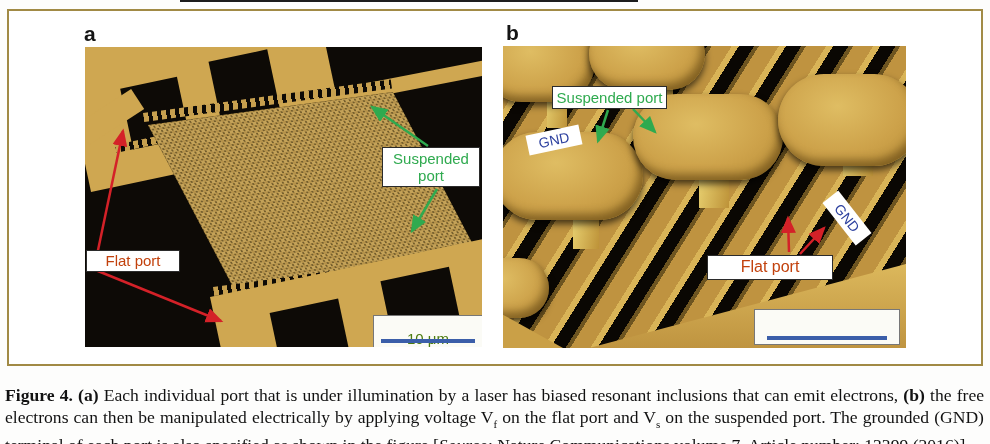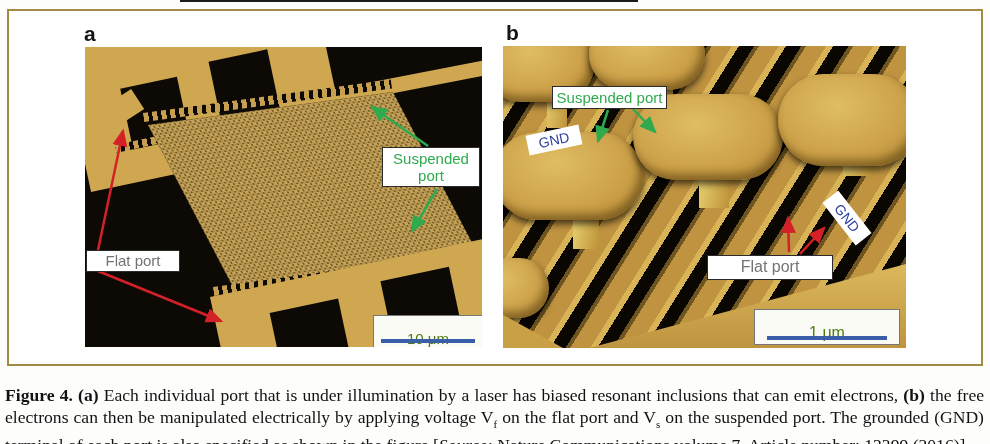--- a/index.html
+++ b/index.html
@@ -41,21 +41,21 @@
     box-shadow:inset -4px -6px 8px rgba(70,45,5,.5),0 4px 7px rgba(0,0,0,.65);}
   .pb-triangle{position:absolute;left:86px;top:218px;width:317px;height:84px;
     clip-path:polygon(100% 0,100% 100%,0 100%);
     background:linear-gradient(to bottom,#dcb85c,#bf9440);}
   .pb-wedge{position:absolute;left:-12px;top:262px;width:72px;height:40px;
     clip-path:polygon(0 0,100% 100%,0 100%);background:#caa047;}
   
   .anno{position:absolute;display:flex;align-items:center;justify-content:center;text-align:center;
     background:#ffffff;border:1px solid #2b2b2b;font-size:15px;line-height:1.15;z-index:30;}
   .anno.green{color:#2faa4f;}
-  .anno.red{color:#737373;}
+  .anno.red{color:#c2410c;}
   .anno.blue{color:#2b3f9e;border:none;font-size:14px;}
   .scalebar{position:absolute;background:#fbfbf6;border:1px solid #777;z-index:30;}
   .scalebar .txt{position:absolute;top:2px;left:0;right:0;text-align:center;font-size:15px;color:#4d7c0f;margin-top:12px;}
   .scalebar .bar{position:absolute;left:7px;right:7px;bottom:4px;height:4px;background:#3b5ea9;}
   .arrows{position:absolute;left:0;top:0;z-index:25;}
   
   .caption{position:absolute;left:5px;top:366px;width:979px;font-family:"Liberation Serif",serif;
     font-size:17.6px;line-height:22px;color:#121212;text-align:justify;}
   .caption b{font-weight:bold;}
   .caption i{font-style:italic;}
@@ -136,21 +136,20 @@
         <line x1="286" y1="206" x2="285" y2="172" stroke="#d42128" stroke-width="2.5" marker-end="url(#ah-red)"></line>
         <line x1="297" y1="208" x2="321" y2="182" stroke="#d42128" stroke-width="2.5" marker-end="url(#ah-red)"></line>
       </svg>
 
       <div class="anno green" style="left:49px;top:40px;width:113px;height:21px;">Suspended port</div>
       <div class="anno blue" style="left:24px;top:84px;width:54px;height:20px;transform:rotate(-12deg);background:#ffffff;">GND</div>
       <div class="anno blue" style="left:317px;top:162px;width:54px;height:20px;transform:rotate(52deg);background:#ffffff;">GND</div>
       <div class="anno red" style="left:204px;top:209px;width:124px;height:23px;font-size:16px;">Flat port</div>
 
       <div class="scalebar" style="left:251px;top:263px;width:144px;height:34px;">
-        <div class="txt" style="font-size:16px;">1 μm</div>
         <div class="bar" style="left:12px;right:12px;"></div>
       </div>
     </div>
 
   </div>
 
   <p class="caption">
     <b>Figure 4.</b>
     <b>(a)</b>
     <span>Each individual port that is under illumination by a laser has biased resonant inclusions that can emit electrons,</span>

